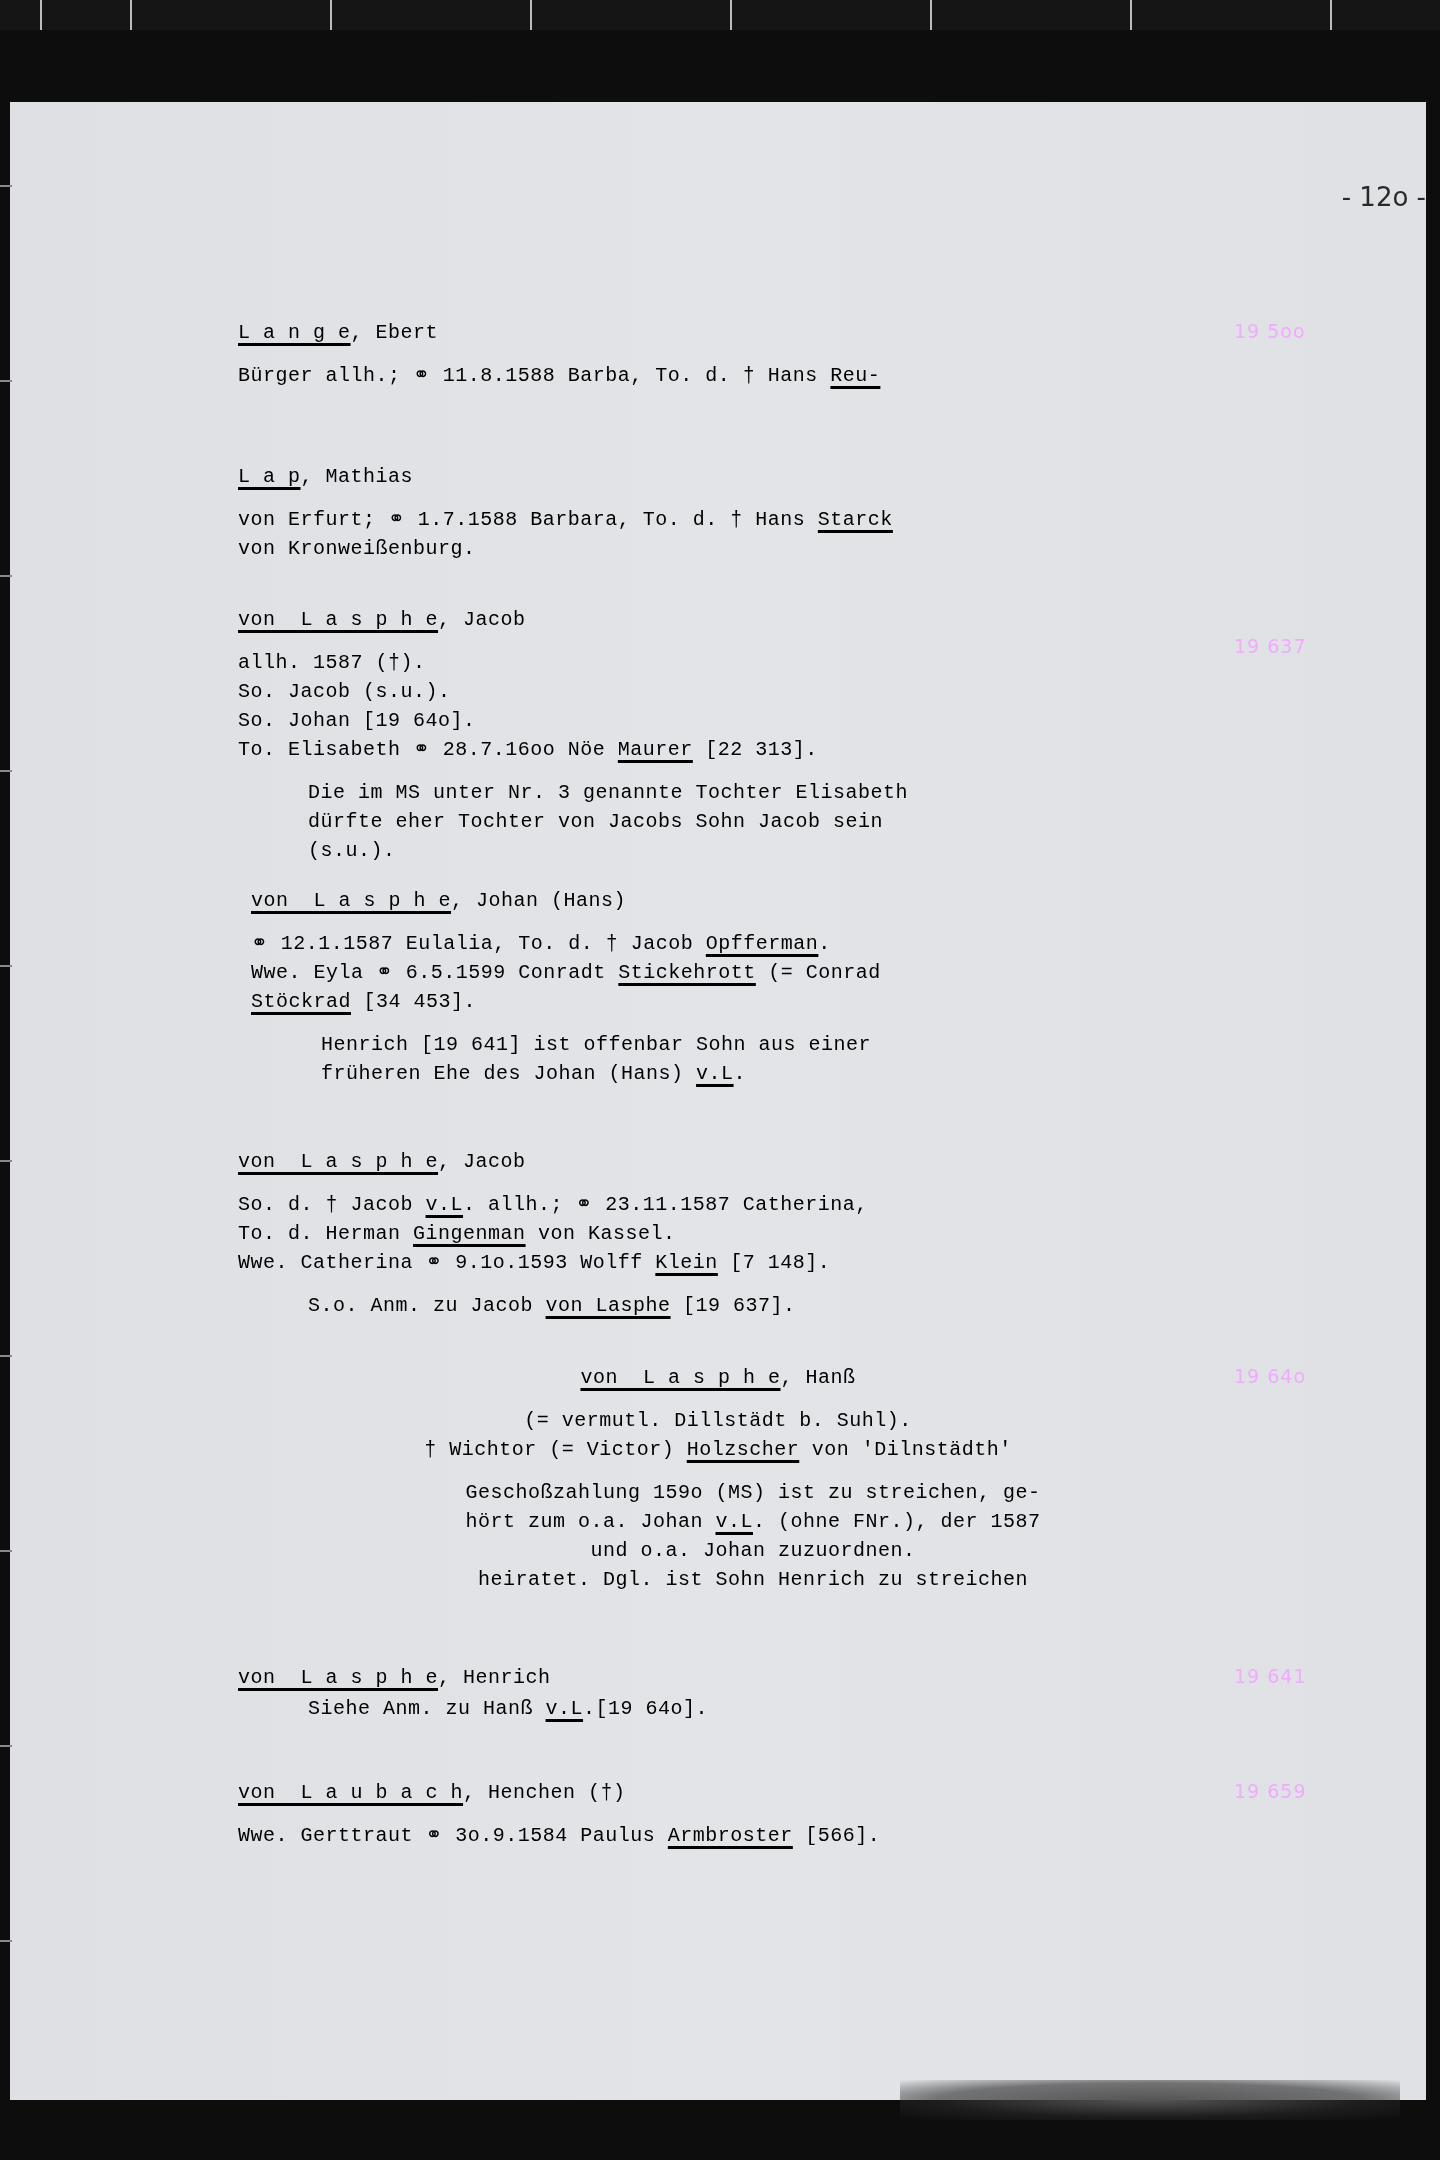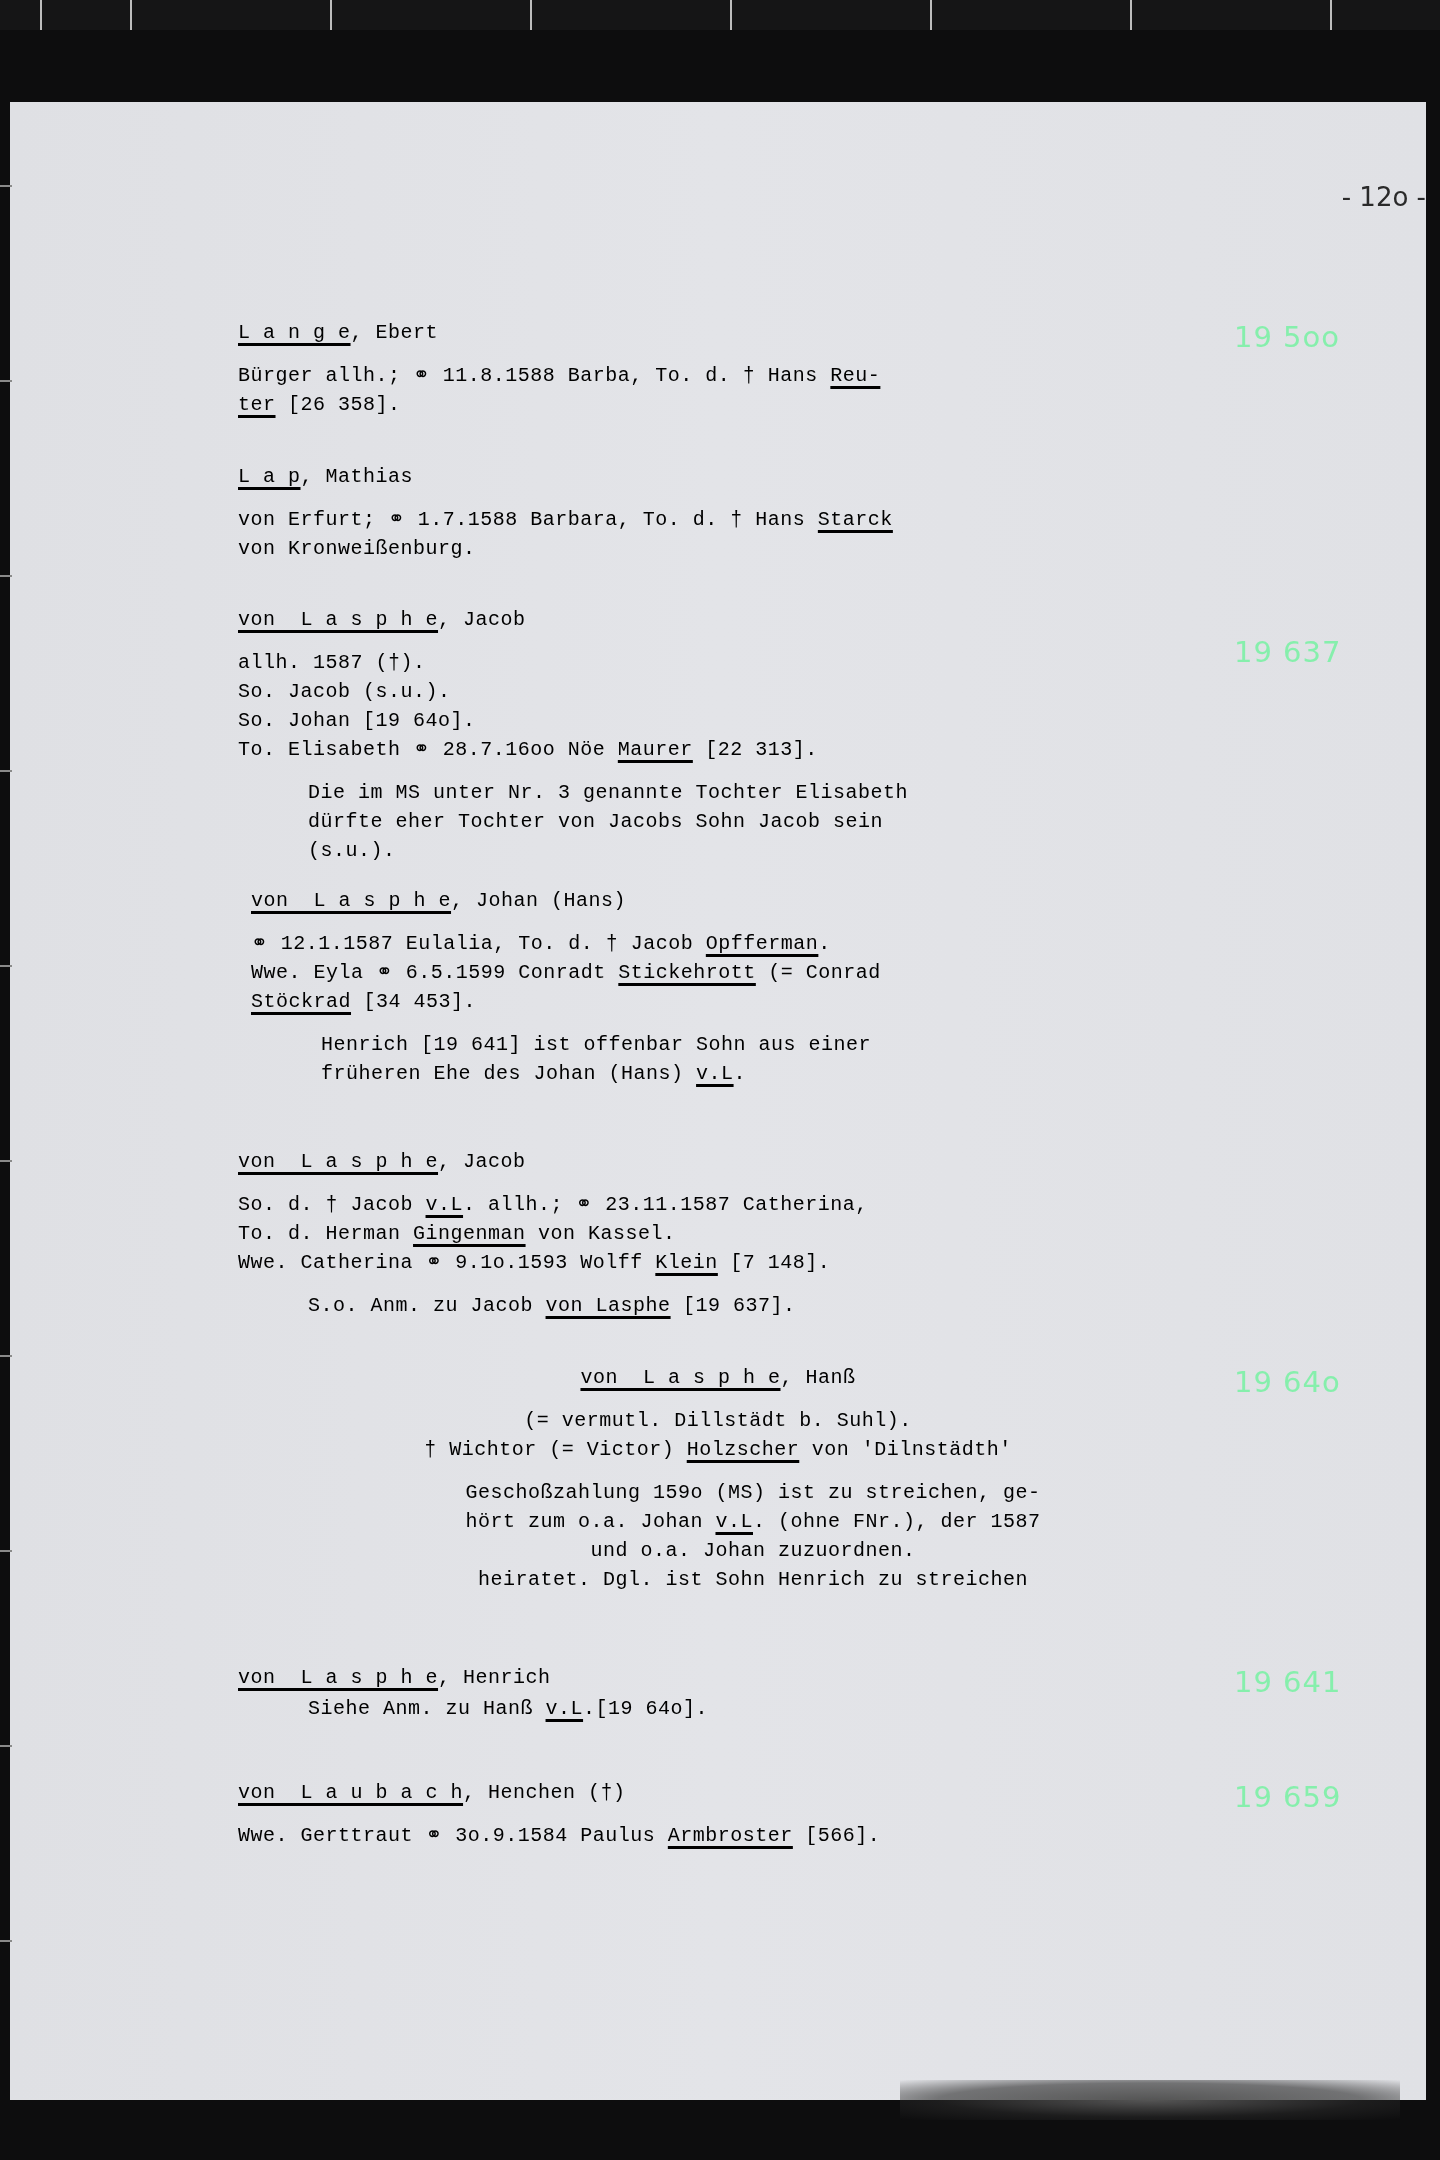--- a/index.html
+++ b/index.html
@@ -26,38 +26,37 @@
     .page-number {
       position: absolute; top: 80px; left: 0; width: 100%; text-align: right;
       font-family: "DejaVu Sans", sans-serif; font-size: 26px; color: #2a2a2a;
     }
     .line { font-size: 20px; line-height: 29px; white-space: pre; letter-spacing: 0.5px; }
     .gap-s { height: 14px; }
     .note { padding-left: 70px; }
     .u { text-decoration: underline; text-decoration-thickness: 3px; text-underline-offset: 5px; }
     .fnr {
       position: absolute; left: 1234px; font-family: "DejaVu Sans", sans-serif;
-      font-size: 29px; color: #86efac; letter-spacing: 1px; white-space: pre;
+      font-size: 19px; color: #f0abfc; letter-spacing: 1px; white-space: pre;
     }
     .entry { position: absolute; left: 238px; width: 960px; }
   </style>
 </head>
 <body>
 
 <div class="top-strip"></div>
 <div class="page">
   <div class="page-number">- 12o -</div>
 </div>
 <div class="shadow-blob"></div>
 <div id="entries">
     <div class="entry" style="top: 318px;">
       <div class="line"><span class="u">L a n g e</span><span>, Ebert</span></div>
       <div class="gap-s"></div>
       <div class="line"><span>Bürger allh.; ⚭ 11.8.1588 Barba, To. d. † Hans </span><span class="u">Reu-</span></div>
-      <div class="line"><span class="u">ter</span><span> [26 358].</span></div>
     </div>
     <div class="fnr" style="top: 320px;">19 5oo</div>
     <div class="entry" style="top: 462px;">
       <div class="line"><span class="u">L a p</span><span>, Mathias</span></div>
       <div class="gap-s"></div>
       <div class="line"><span>von Erfurt; ⚭ 1.7.1588 Barbara, To. d. † Hans </span><span class="u">Starck</span></div>
       <div class="line"><span>von Kronweißenburg.</span></div>
     </div>
     <div class="entry" style="top: 605px;">
       <div class="line"><span class="u">von  L a s p h e</span><span>, Jacob</span></div>

